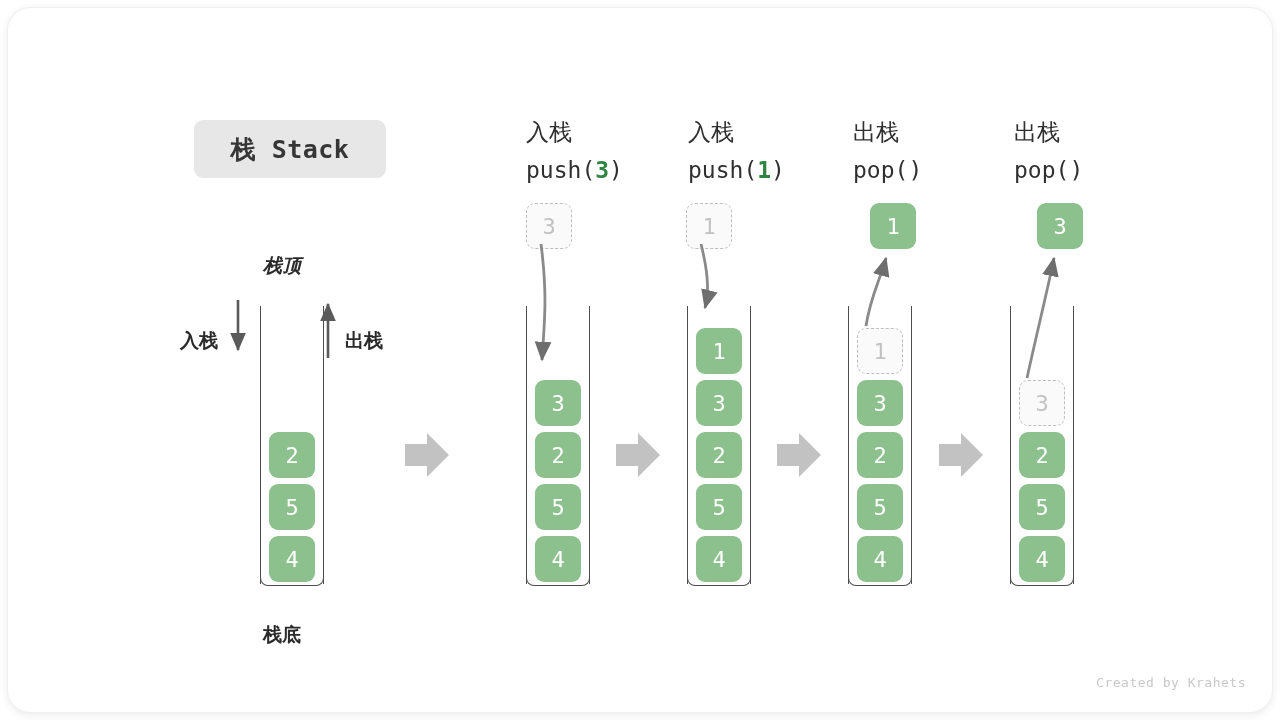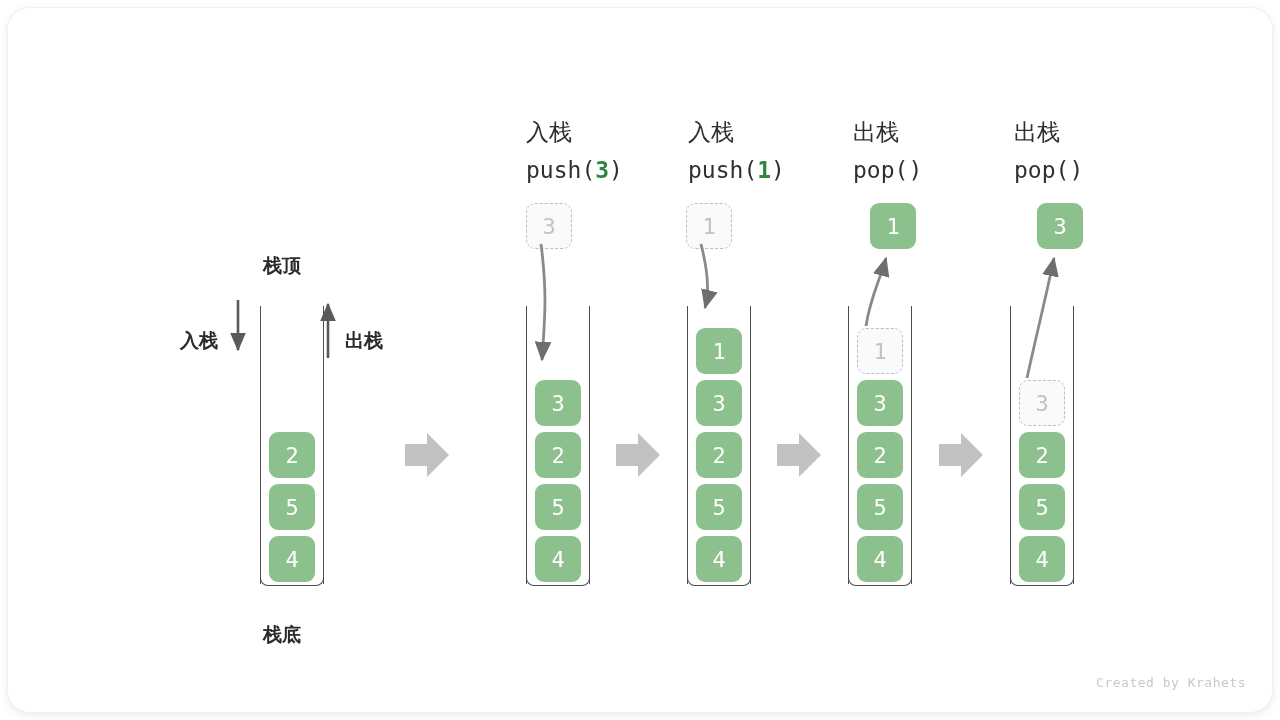--- a/index.html
+++ b/index.html
@@ -76,33 +76,34 @@
     right:26px;bottom:22px;
     font-family:"DejaVu Sans Mono","Liberation Mono",monospace;
     font-size:13px;color:#c9c9c9;letter-spacing:.5px;
   }
 </style>
 </head>
 <body>
 
 <div id="card">
 
+  <div class="abs" id="title-badge">栈 Stack</div>
 
   <div class="abs" style="left:252px;top:298px;width:64px;height:292px;">
     <div class="stack-walls">
       <div class="wall" style="left:0;top:0;height:278px;"></div>
       <div class="wall" style="left:62.5px;top:0;height:278px;"></div>
       <div class="stack-bottom" style="top:264px;"></div>
     </div>
     <div class="cell" style="top:126px;">2</div>
     <div class="cell" style="top:178px;">5</div>
     <div class="cell" style="top:230px;">4</div>
   </div>
 
-  <div class="abs cn-label" style="left:255px;top:245px;">栈顶</div>
+  <div class="abs cn-label" style="left:255px;top:245px;font-style:italic;">栈顶</div>
   <div class="abs cn-label" style="left:255px;top:614px;">栈底</div>
   <div class="abs cn-label" style="left:172px;top:320px;">入栈</div>
   <div class="abs cn-label" style="left:337px;top:320px;">出栈</div>
 
   <div class="abs col-head" style="left:518px;top:105px;">
     <div class="cn">入栈</div>
     <div><span>push(</span><span class="num">3</span><span>)</span></div>
   </div>
   <div class="abs float-cell ghost" style="left:518px;top:195px;">3</div>
   <div class="abs" style="left:518px;top:298px;width:64px;height:292px;">

